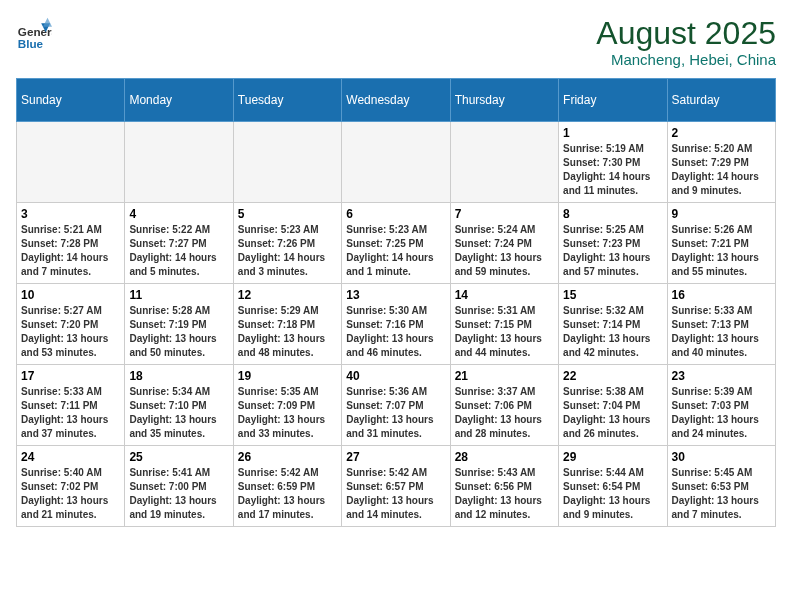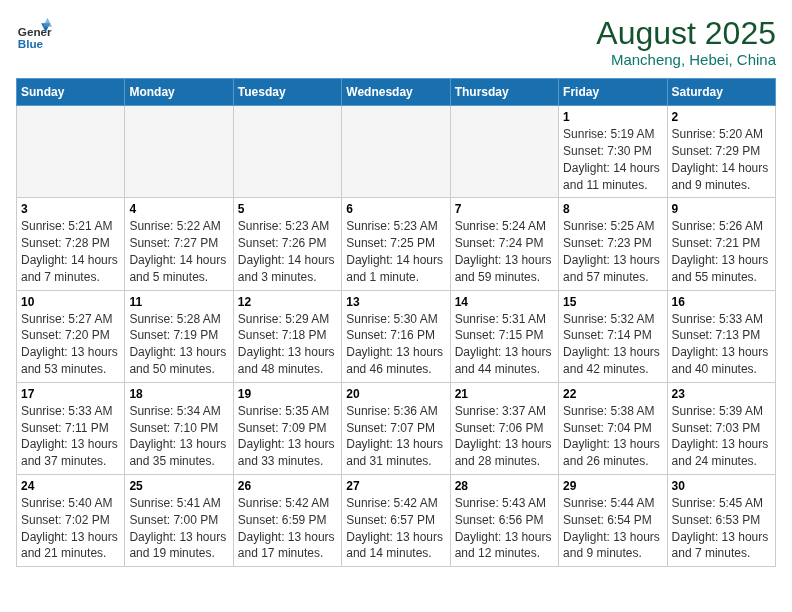--- a/index.html
+++ b/index.html
@@ -39,24 +39,24 @@
       color: #0f766e;
     }
     .calendar {
       width: 100%;
       border-collapse: collapse;
       font-size: 11px;
     }
     .calendar th {
       background: #1a6faf;
       color: #fff;
-      padding: 6px 4px;
+      padding: 14px 4px;
       text-align: left;
       font-size: 12px;
-      font-weight: bold;
+      font-weight: normal;
       border: 1px solid #5599cc;
     }
     .calendar td {
       border: 1px solid #ccc;
       vertical-align: top;
       padding: 4px;
       width: calc(100% / 7);
       min-height: 70px;
       background: #fff;
     }
@@ -67,22 +67,23 @@
       background: #f5f5f5;
     }
     .day-number {
       font-weight: bold;
       font-size: 12px;
       margin-bottom: 2px;
       display: block;
     }
     .day-info {
       color: #333;
-      font-size: 12px;
+      font-size: 10px;
       line-height: 1.4;
+      font-weight: bold;
     }
   </style>
 </head>
 <body>
 
 <div class="header-area">
   <div class="logo">
     <svg class="logo-icon" viewBox="0 0 40 40" xmlns="http://www.w3.org/2000/svg">
       <text x="2" y="22" font-size="13" font-weight="bold" fill="#333" font-family="Arial">General</text>
       <text x="2" y="35" font-size="13" font-weight="bold" fill="#1a6faf" font-family="Arial">Blue</text>
@@ -229,21 +230,21 @@
 Sunset: 7:10 PM
 Daylight: 13 hours and 35 minutes.</div>
         </td>
         <td>
           <span class="day-number">19</span>
           <div class="day-info">Sunrise: 5:35 AM
 Sunset: 7:09 PM
 Daylight: 13 hours and 33 minutes.</div>
         </td>
         <td>
-          <span class="day-number">20</span>
+          <span class="day-number">40</span>
           <div class="day-info">Sunrise: 5:36 AM
 Sunset: 7:07 PM
 Daylight: 13 hours and 31 minutes.</div>
         </td>
         <td>
           <span class="day-number">21</span>
           <div class="day-info">Sunrise: 3:37 AM
 Sunset: 7:06 PM
 Daylight: 13 hours and 28 minutes.</div>
         </td>

